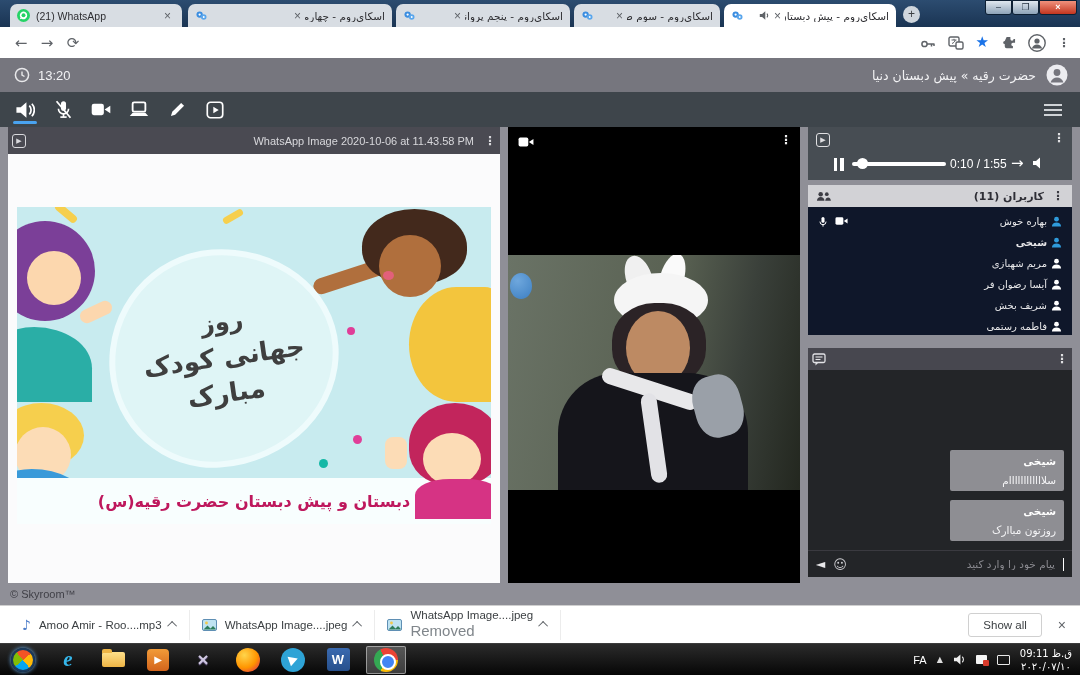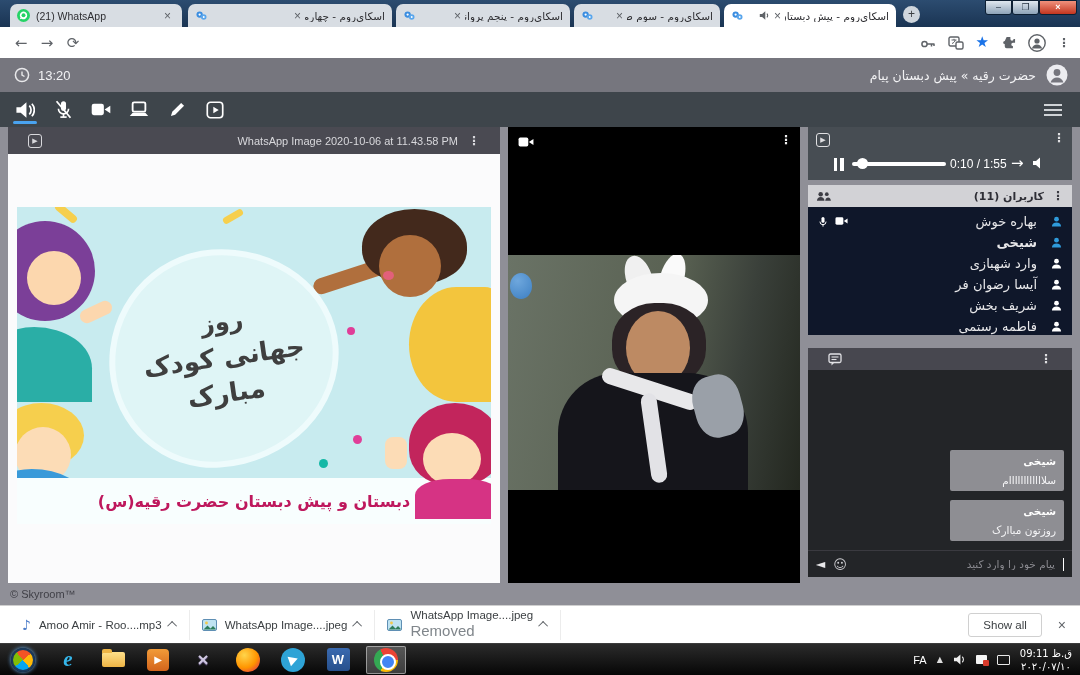--- a/index.html
+++ b/index.html
@@ -26,37 +26,37 @@
 .urlicons{margin-left:auto;display:flex;align-items:center;gap:12px;padding-right:10px}
 
 #skheader{left:0;top:58px;width:1080px;height:34px;background:#76767e;display:flex;align-items:center;color:#f2f2f4}
 
 #sktoolbar{left:0;top:92px;width:1080px;height:35px;background:#3e454b;display:flex;align-items:center}
 .toolbtn{position:relative;width:38px;height:35px;display:flex;align-items:center;justify-content:center;cursor:pointer;color:#e8eaec}
 .toolbtn .active-underline{position:absolute;left:7px;bottom:3px;width:24px;height:3px;background:#4aa3f0;border-radius:2px}
 .hamburger{margin-left:auto;margin-right:18px;cursor:pointer}
 .hamburger i{display:block;width:18px;height:2px;background:#cfd3d6;margin:3px 0}
 
-.panel-header{height:27px;background:#4a4a52;display:flex;align-items:center;color:#d8d8dc;padding:0 20px}
+.panel-header{height:27px;background:#4a4a52;display:flex;align-items:center;color:#d8d8dc;padding:0 4px}
 #panel-left{left:8px;top:127px;width:492px;height:456px;background:#fbfbfc}
 #panel-video{left:508px;top:127px;width:292px;height:456px;background:#000}
 #panel-player{left:808px;top:127px;width:264px;height:53px;background:#474d53}
 #panel-users{left:808px;top:185px;width:264px;height:150px;background:#0f172a}
 #panel-chat{left:808px;top:348px;width:264px;height:229px;background:#232528}
 .boxplay{width:14px;height:14px;border:1.4px solid currentColor;border-radius:3px;display:flex;align-items:center;justify-content:center;font-size:7px}
 
 #artwork{left:9px;top:80px;width:474px;height:317px;background:#c8ebef;overflow:hidden}
 #artwork div{position:absolute}
 .art-caption{left:0;top:271px;width:474px;height:46px;background:#f8fefe;display:flex;align-items:center;justify-content:center;z-index:2}
 .art-caption span{font-size:16px;font-weight:bold;color:#be185d;direction:rtl}
 .bubble{left:92px;top:42px;width:230px;height:218px;background:#dff5f6;border:6px solid #eefbfc;border-radius:48% 52% 55% 45%/52% 48% 52% 48%;transform:rotate(-4deg);z-index:1;display:flex;flex-direction:column;align-items:center;justify-content:center;gap:6px}
 .bubble span{position:static!important;font-weight:bold;color:#3f3f3f;direction:rtl;transform:rotate(-4deg)}
 
 #users-head{height:22px;background:#d2d2d6;display:flex;align-items:center;padding:0 8px;color:#2e2e36}
-.userrow{height:21px;display:flex;align-items:center;direction:rtl;padding:0 10px;color:#e8e8ea;font-size:13px;gap:14px;cursor:pointer}
+.userrow{height:21px;display:flex;align-items:center;direction:rtl;padding:0 10px;color:#e8e8ea;font-size:10px;gap:4px;cursor:pointer}
 .userrow .uicon{color:#fff;display:flex}
 .userrow.self .uicon,.userrow.speaking .uicon{color:#2f9bdb}
 
 .msg-bubble{position:absolute;right:8px;width:114px;background:#8e8e93;border-radius:2px;padding:5px 8px;direction:rtl}
 .msg-sender{font-size:10.5px;font-weight:bold;color:#fff}
 .msg-text{font-size:10.5px;color:#f4f4f6;margin-top:7px}
 #chat-input{position:absolute;left:0;top:202px;width:264px;height:27px;border-top:1px solid #3a3a40;display:flex;align-items:center;padding:0 8px;gap:8px}
 #chat-input input{flex:1;background:transparent;border:none;outline:none;direction:rtl;text-align:right;font-size:10.5px;color:#ddd;font-family:"DejaVu Sans",sans-serif}
 #chat-input input::placeholder{color:#8a8a90}
 .caret{width:1px;height:13px;background:#fff}
@@ -185,21 +185,21 @@
     <span class="dots" style="color:#5f6368">⋮</span>
   </div>
 </div>
 
 <div id="skheader" class="abs">
   <svg width="16" height="16" viewBox="0 0 16 16" style="margin-left:14px">
       <circle cx="8" cy="8" r="6.6" fill="none" stroke="#e8e8ea" stroke-width="1.5"></circle>
       <path d="M8 4.5V8l2.5 1.5" fill="none" stroke="#e8e8ea" stroke-width="1.4"></path>
     </svg>
   <span style="margin-left:8px;font-size:13px">13:20</span>
-  <span style="margin-left:auto;font-size:12.5px;direction:rtl" class="fa">حضرت رقیه » پیش دبستان پیام</span>
+  <span style="margin-left:auto;font-size:12.5px;direction:rtl" class="fa">حضرت رقیه » پیش دبستان دنیا</span>
   <svg width="22" height="22" viewBox="0 0 22 22" style="margin:0 12px 0 10px">
       <circle cx="11" cy="11" r="10.5" fill="#ececf0"></circle>
       <circle cx="11" cy="8.5" r="3.4" fill="#76767e"></circle>
       <path d="M4.5 18.5c1.2-3.4 3.6-5 6.5-5s5.3 1.6 6.5 5" fill="#76767e"></path>
     </svg>
 </div>
 
 <div id="sktoolbar" class="abs">
   <div class="toolbtn" style="margin-left:6px">
     <svg width="20" height="18" viewBox="0 0 14 12">
@@ -372,21 +372,21 @@
         </span>
       <span class="fa">شیخی</span>
     </div>
     <div class="userrow">
       <span class="uicon">
           <svg width="11" height="11" viewBox="0 0 12 12">
             <circle cx="6" cy="3.5" r="2.6" fill="currentColor"></circle>
             <path d="M1 11.5c0-3 2.2-4.5 5-4.5s5 1.5 5 4.5z" fill="currentColor"></path>
           </svg>
         </span>
-      <span class="fa">وارد شهبازی</span>
+      <span class="fa">مریم شهبازی</span>
     </div>
     <div class="userrow">
       <span class="uicon">
           <svg width="11" height="11" viewBox="0 0 12 12">
             <circle cx="6" cy="3.5" r="2.6" fill="currentColor"></circle>
             <path d="M1 11.5c0-3 2.2-4.5 5-4.5s5 1.5 5 4.5z" fill="currentColor"></path>
           </svg>
         </span>
       <span class="fa">آیسا رضوان فر</span>
     </div>

